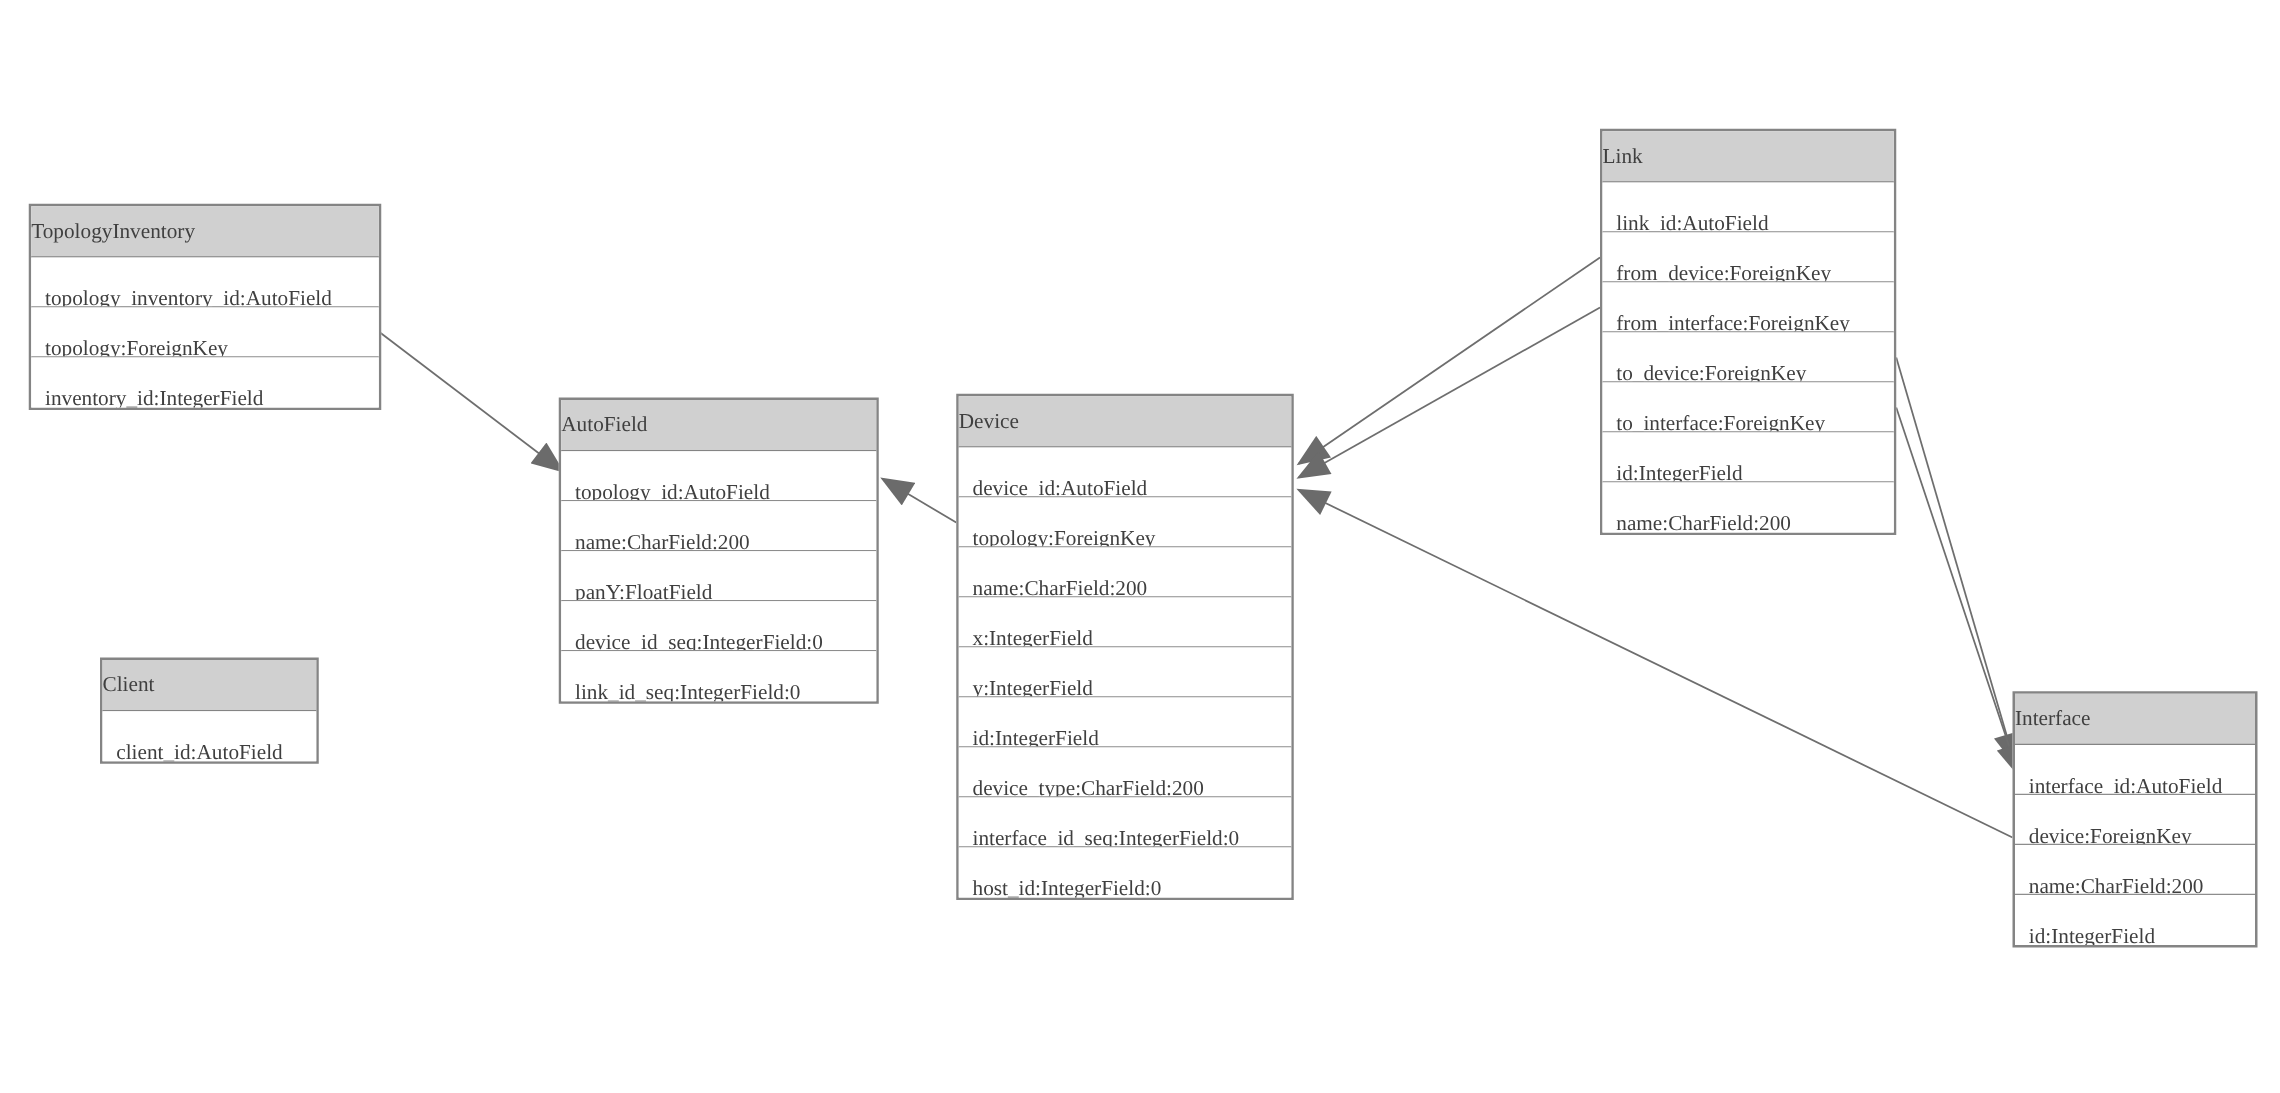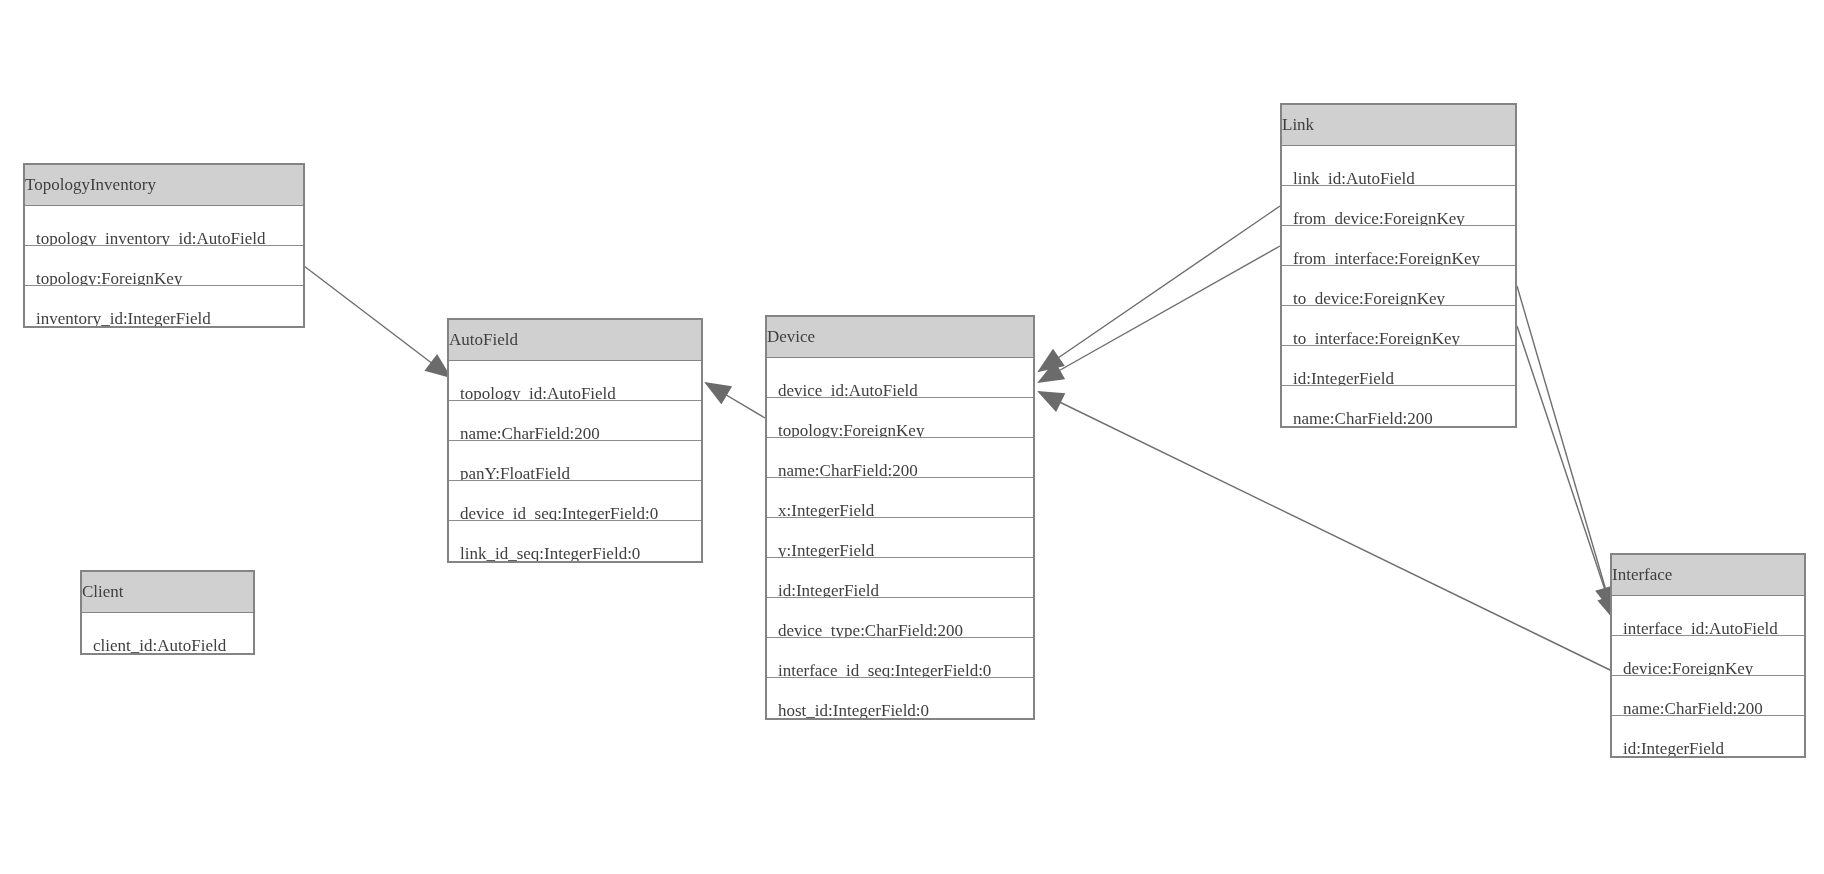--- a/index.html
+++ b/index.html
@@ -77,21 +77,21 @@
 
   <div class="entity" style="left:447px; top:318px; width:256px;">
     <div class="hdr">AutoField</div>
     <div class="row">topology_id:AutoField</div>
     <div class="row">name:CharField:200</div>
     <div class="row">panY:FloatField</div>
     <div class="row">device_id_seq:IntegerField:0</div>
     <div class="row">link_id_seq:IntegerField:0</div>
   </div>
 
-  <div class="entity" style="left:80px; top:526px; width:175px;margin-top:44px;">
+  <div class="entity" style="left:80px; top:526px; width:175px;">
     <div class="hdr">Client</div>
     <div class="row">client_id:AutoField</div>
   </div>
 
   <div class="entity" style="left:765px; top:315px; width:270px;">
     <div class="hdr">Device</div>
     <div class="row">device_id:AutoField</div>
     <div class="row">topology:ForeignKey</div>
     <div class="row">name:CharField:200</div>
     <div class="row">x:IntegerField</div>

